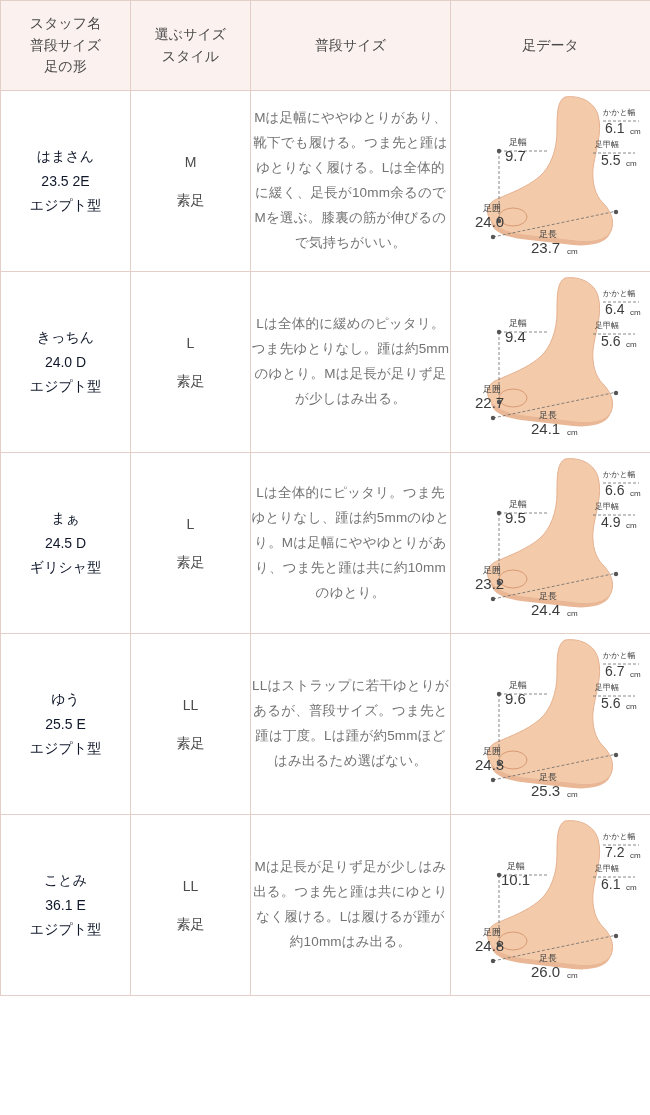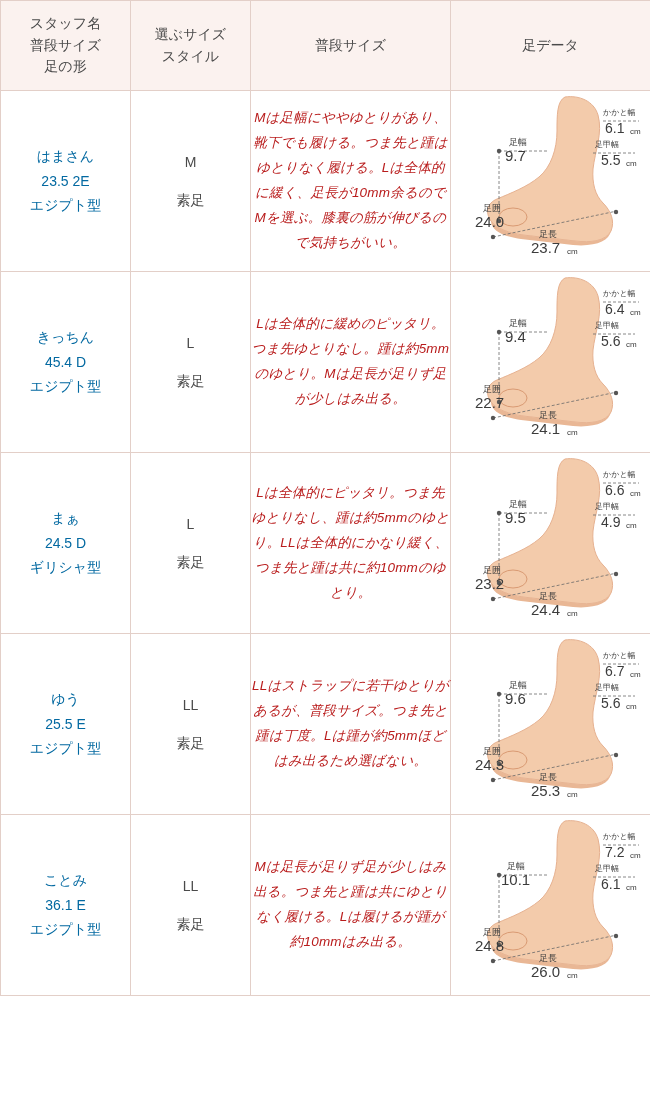--- a/index.html
+++ b/index.html
@@ -34,40 +34,39 @@
     padding: 12px 4px;
   }
   col.c-name { width: 130px; }
   col.c-size { width: 120px; }
   col.c-comment { width: 200px; }
   col.c-data { width: 200px; }
 
   td.name-cell {
     font-size: 14px;
     line-height: 1.75;
-    color: #0369a1;
+    color: #0f172a;
     padding: 10px 6px;
   }
   td.size-cell {
     font-size: 14px;
     line-height: 1.6;
     color: #4a4a4a;
     padding: 10px 6px;
   }
   td.size-cell .size-main { display: block; margin-bottom: 16px; }
   td.size-cell .size-sub { display: block; text-align: center; }
 
   td.comment-cell {
     font-size: 13.5px;
     line-height: 1.85;
-    color: #b91c1c;
+    color: #737373;
     text-align: left;
     padding: 14px 14px 14px 16px;
     letter-spacing: 0.2px;
-    font-style: italic;
   }
   td.data-cell {
     padding: 6px 2px;
   }
 
   .foot-fig {
     position: relative;
     width: 196px;
     height: 180px;
     margin: 0 auto;
@@ -153,21 +152,21 @@
               <text x="173" y="75" font-size="8">cm</text>
             </g>
           </svg>
         </div>
       </td>
     </tr>
 
     <tr>
       <td class="name-cell">
         <div>きっちん</div>
-        <div>45.4 D</div>
+        <div>24.0 D</div>
         <div>エジプト型</div>
       </td>
       <td class="size-cell">
         <span class="size-main">L</span>
         <span class="size-sub">素足</span>
       </td>
       <td class="comment-cell">Lは全体的に緩めのピッタリ。つま先ゆとりなし。踵は約5mmのゆとり。Mは足長が足りず足が少しはみ出る。</td>
       <td class="data-cell">
         <div class="foot-fig">
           <svg width="196" height="180" viewBox="0 0 196 180" xmlns="http://www.w3.org/2000/svg">
@@ -212,21 +211,21 @@
     <tr>
       <td class="name-cell">
         <div>まぁ</div>
         <div>24.5 D</div>
         <div>ギリシャ型</div>
       </td>
       <td class="size-cell">
         <span class="size-main">L</span>
         <span class="size-sub">素足</span>
       </td>
-      <td class="comment-cell">Lは全体的にピッタリ。つま先ゆとりなし、踵は約5mmのゆとり。LLは全体的にかなり緩く、つま先と踵は共に約10mmのゆとり。</td>
+      <td class="comment-cell">Lは全体的にピッタリ。つま先ゆとりなし、踵は約5mmのゆとり。Mは足幅にややゆとりがあり、つま先と踵は共に約10mmのゆとり。</td>
       <td class="data-cell">
         <div class="foot-fig">
           <svg width="196" height="180" viewBox="0 0 196 180" xmlns="http://www.w3.org/2000/svg">
             <g>
               <path d="M112 6 C126 4 141 10 145 24 C150 42 142 60 140 78 C139 92 142 104 150 112 C158 120 162 130 158 140 C153 150 138 152 122 150 L70 144 C56 142 44 138 38 130 C32 122 34 112 44 108 C58 102 74 96 86 86 C98 76 104 58 104 40 C104 24 104 10 112 6 Z" fill="#f3cbab" stroke="#e6b190" stroke-width="1"></path>
               <path d="M38 130 C44 138 56 142 70 144 L122 150 C138 152 153 150 158 140 C156 150 142 156 120 154 L68 148 C52 146 38 140 38 130 Z" fill="#e9b795"></path>
               <ellipse cx="60" cy="126" rx="14" ry="9" fill="none" stroke="#d99a73" stroke-width="1"></ellipse>
             </g>
             <g stroke="#6a6a6a" stroke-width="0.8" fill="none" stroke-dasharray="3,2">
               <line x1="46" y1="60" x2="46" y2="130"></line>

